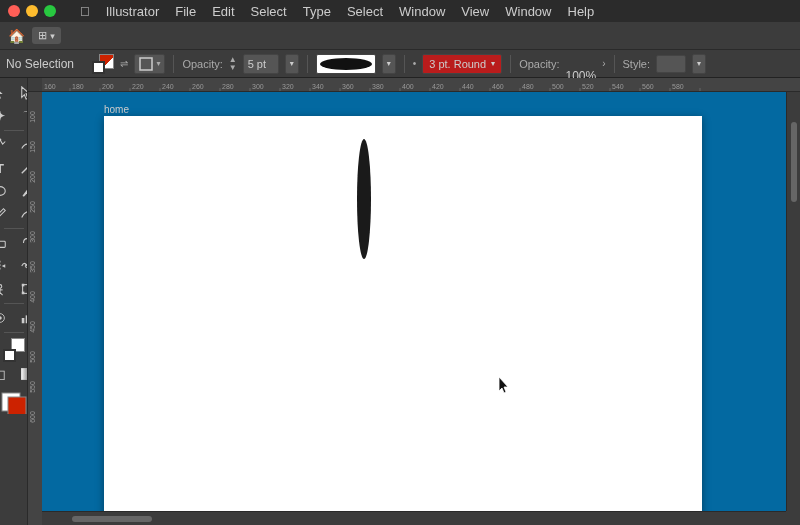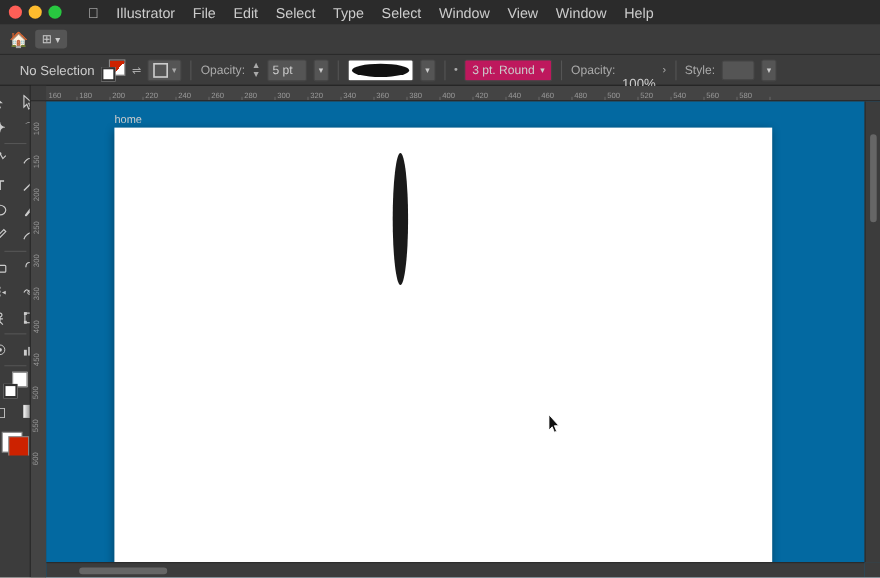--- a/index.html
+++ b/index.html
@@ -23,27 +23,27 @@
       height: 28px; background: #3c3c3c; border-bottom: 1px solid #2a2a2a; display: flex; align-items: center; padding: 0 6px; gap: 4px; flex-shrink: 0;
     }
     .toolbar-home { width: 22px; height: 22px; display: flex; align-items: center; justify-content: center; color: #aaa; font-size: 14px; }
     .toolbar-workspace { background: #555; border-radius: 3px; padding: 2px 6px; color: #ccc; font-size: 11px; display: flex; align-items: center; gap: 3px; cursor: pointer; }
     .toolbar-chevron { font-size: 9px; }
 
     
     .control-bar {
       height: 28px; background: #3c3c3c; border-bottom: 1px solid #222; display: flex; align-items: center; padding: 0 6px; gap: 6px; flex-shrink: 0;
     }
-    .no-selection { color: #ccc; font-size: 12px; min-width: 80px; text-align: right; }
+    .no-selection { color: #ccc; font-size: 12px; min-width: 80px; }
     .arrow-indicator { color: #aaa; font-size: 10px; cursor: pointer; }
     .ctrl-dropdown { background: #555; border: 1px solid #444; border-radius: 2px; color: #ccc; font-size: 11px; padding: 1px 4px; display: flex; align-items: center; gap: 3px; cursor: pointer; height: 20px; }
     .ctrl-label { color: #aaa; font-size: 11px; }
     .ctrl-input { background: #555; border: 1px solid #444; border-radius: 2px; color: #ccc; font-size: 11px; padding: 1px 4px; height: 20px; width: 36px; display: flex; align-items: center; gap: 2px; }
     .brush-preview { width: 60px; height: 20px; background: #fff; border: 1px solid #444; border-radius: 2px; display: flex; align-items: center; justify-content: center; cursor: pointer; }
-    .round-dropdown { background: #be185d; border: 1px solid #444; border-radius: 2px; color: #ccc; font-size: 11px; padding: 1px 6px; height: 20px; display: flex; align-items: center; gap: 2px; cursor: pointer; }
+    .round-dropdown { background: #b91c1c; border: 1px solid #444; border-radius: 2px; color: #ccc; font-size: 11px; padding: 1px 6px; height: 20px; display: flex; align-items: center; gap: 2px; cursor: pointer; }
     .opacity-label { color: #aaa; font-size: 11px; }
     .opacity-value { color: #ccc; font-size: 12px; margin-top: 24px; }
     .style-box { width: 30px; height: 18px; background: #555; border: 1px solid #444; border-radius: 2px; }
     .ctrl-separator { width: 1px; height: 18px; background: #555; margin: 0 2px; }
     .ctrl-arrow { color: #aaa; font-size: 10px; }
 
     
     .main-area {
       flex: 1; display: flex; overflow: hidden;
     }

